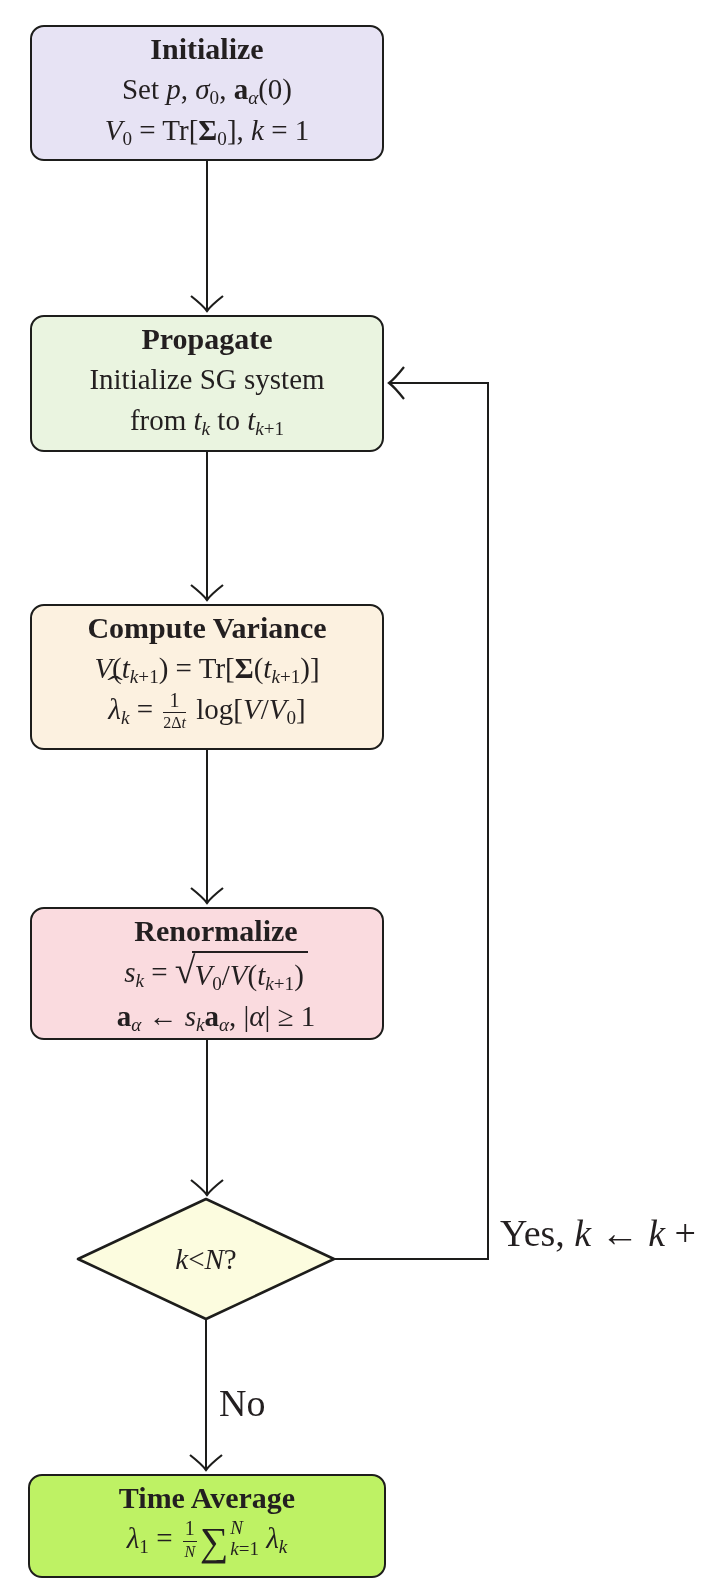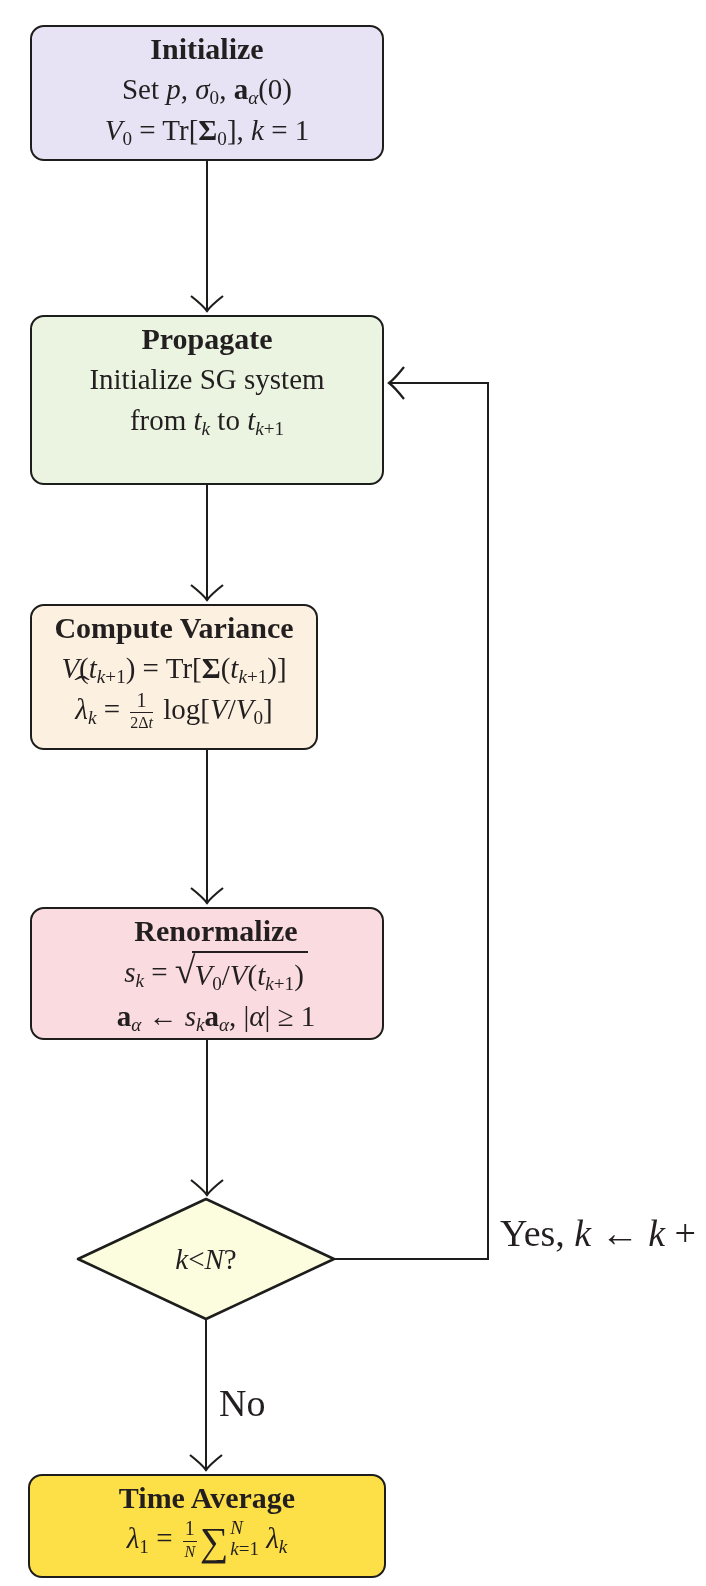--- a/index.html
+++ b/index.html
@@ -68,47 +68,47 @@
 
     <polygon class="dshape" points="206,1199 334,1259 206,1319 78,1259" fill="#fcfcdf"></polygon>
   </svg>
 
   <div class="node box" style="left: 30px; top: 25px; width: 354px; height: 136px; background-color: rgb(231, 227, 244);">
     <div class="ntitle">Initialize</div>
     <div class="mline">Set <i>p</i>, <i>σ</i><sub>0</sub>, <b>a</b><sub><i>α</i></sub>(0)</div>
     <div class="mline"><i>V</i><sub>0</sub> = Tr[<b>Σ</b><sub>0</sub>], <i>k</i> = 1</div>
   </div>
 
-  <div class="node box" style="left: 30px; top: 315px; width: 354px; height: 170px; background-color: rgb(234, 244, 224);">
+  <div class="node box" style="left: 30px; top: 315px; width: 354px; height: 137px; background-color: rgb(234, 244, 224);">
     <div class="ntitle">Propagate</div>
     <div class="mline">Initialize SG system</div>
     <div class="mline">from <i>t</i><sub><i>k</i></sub> to <i>t</i><sub><i>k</i>+1</sub></div>
   </div>
 
-  <div class="node box" style="left: 30px; top: 604px; width: 288px; height: 146px; background-color: rgb(252, 241, 224);">
+  <div class="node box" style="left: 30px; top: 604px; width: 354px; height: 146px; background-color: rgb(252, 241, 224);">
     <div class="ntitle">Compute Variance</div>
     <div class="mline"><i>V</i>(<i>t</i><sub><i>k</i>+1</sub>) = Tr[<b>Σ</b>(<i>t</i><sub><i>k</i>+1</sub>)]</div>
     <div class="mline"><span class="hat"><span class="acc">ˆ</span><i>λ</i></span><sub><i>k</i></sub> = <span class="frac">
           <span class="fn">1</span>
           <span class="fd">2Δ<i>t</i></span>
         </span> log[<i>V</i>/<i>V</i><sub>0</sub>]</div>
   </div>
 
   <div class="node box" style="left: 30px; top: 907px; width: 354px; height: 133px; background-color: rgb(250, 219, 223); padding-left: 24px;">
     <div class="ntitle">Renormalize</div>
     <div class="mline"><i>s</i><sub><i>k</i></sub> = <span class="sqrt">
           <span class="rad">√</span>
           <span class="radicand"><i>V</i><sub>0</sub>/<i>V</i>(<i>t</i><sub><i>k</i>+1</sub>)</span>
         </span></div>
     <div class="mline"><b>a</b><sub><i>α</i></sub> ← <i>s</i><sub><i>k</i></sub><b>a</b><sub><i>α</i></sub>, |<i>α</i>| ≥ 1</div>
   </div>
 
   <div class="dtext"><i>k</i> &lt; <i>N</i>?</div>
 
-  <div class="node box" style="left: 28px; top: 1474px; width: 358px; height: 104px; background-color: #fde047;">
+  <div class="node box" style="left: 28px; top: 1474px; width: 358px; height: 104px; background-color: #bef264;">
     <div class="ntitle">Time Average</div>
     <div class="mline"><i>λ</i><sub>1</sub> = <span class="frac">
           <span class="fn">1</span>
           <span class="fd"><i>N</i></span>
         </span><span class="sum">∑</span><span class="scripts">
           <span><i>N</i></span>
           <span><i>k</i>=1</span>
         </span> <i>λ</i><sub><i>k</i></sub></div>
   </div>
 

